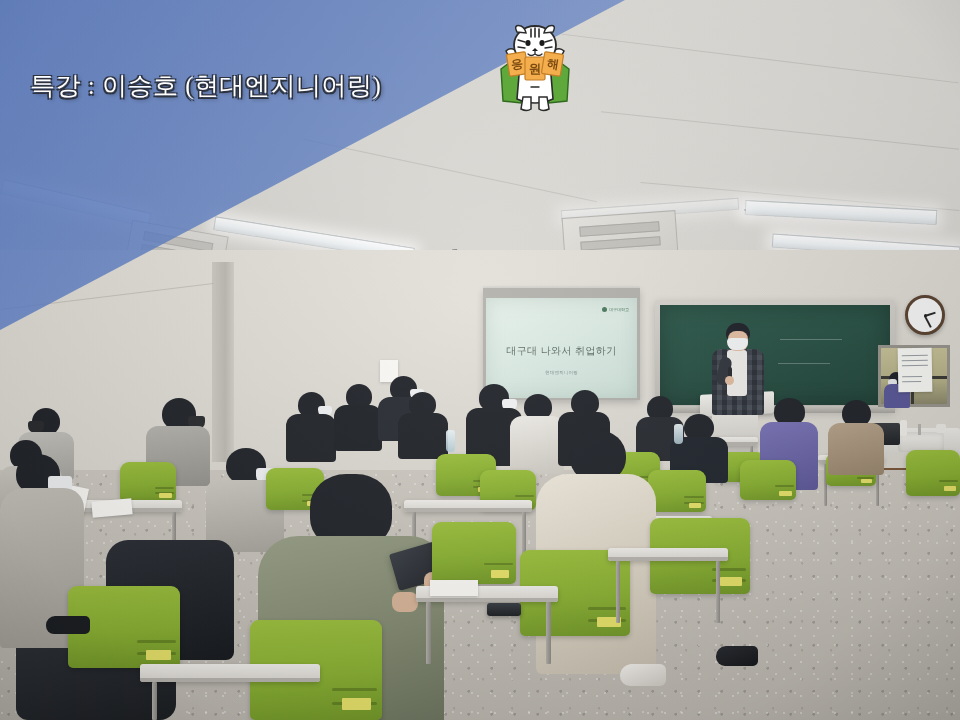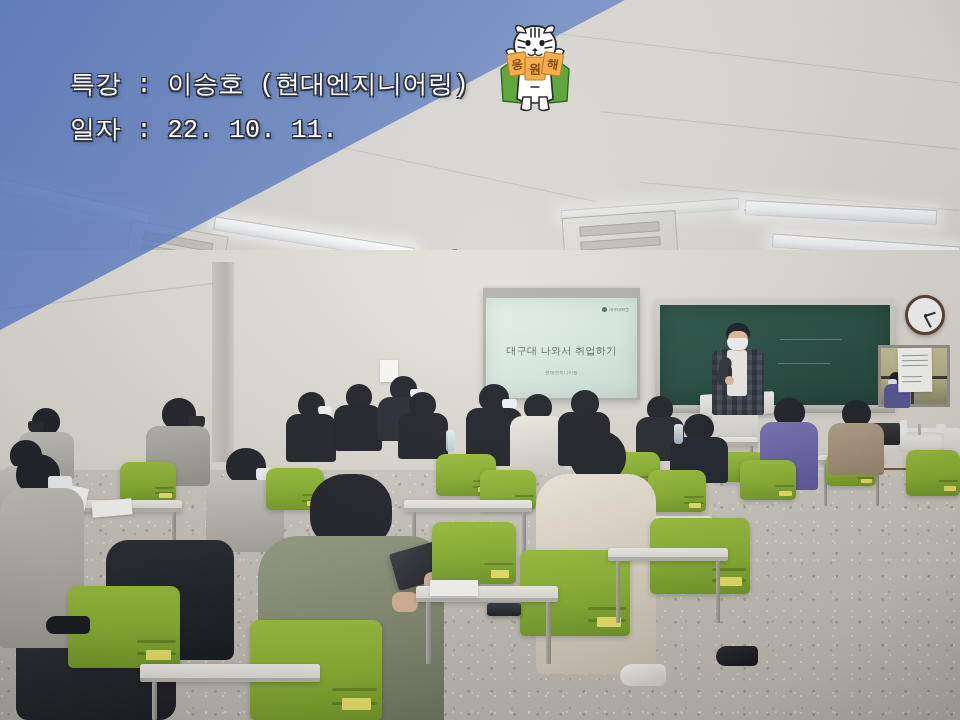--- a/index.html
+++ b/index.html
@@ -299,28 +299,27 @@
     color:#ffe83a;
     text-shadow:
       -2px -2px 0 #3a3520, 2px -2px 0 #3a3520,
       -2px  2px 0 #3a3520, 2px  2px 0 #3a3520,
       -2px  0   0 #3a3520, 2px  0   0 #3a3520,
        0   -2px 0 #3a3520, 0    2px 0 #3a3520,
        3px 3px 5px rgba(0,0,0,.45);
     white-space:nowrap;
   }
   .subline{
-    font-family:Liberation Mono, monospace;
+    font-family:Liberation Serif, serif;
     font-size:25px;font-weight:500;color:#ffffff;line-height:1.25;
     letter-spacing:.5px;white-space:nowrap;
     text-shadow:
       -1.5px -1.5px 0 #2e3340, 1.5px -1.5px 0 #2e3340,
       -1.5px  1.5px 0 #2e3340, 1.5px  1.5px 0 #2e3340,
       2px 2px 4px rgba(0,0,0,.45);
-    margin-left: 40px;
   }
   .subline.s1{margin-top:26px;}
   .subline.s2{margin-top:14px;}
 
   
   .mascot{position:absolute;left:487px;top:19px;width:96px;height:96px;}
 </style>
 </head>
 <body>
 
@@ -663,21 +662,20 @@
     <div style="position:absolute;left:46px;top:616px;width:44px;height:18px;border-radius:9px 5px 5px 8px;background:#1d2024;"></div>
 
     <div class="tone"></div>
   </div>
 
   <div class="banner"></div>
   <div class="banner-2"></div>
 
   <div class="titlewrap">
     <div class="subline s1">특강 : 이승호 (현대엔지니어링)</div>
-    <div class="subline s2">일자 : 22. 10. 11.</div>
   </div>
 
   <div class="mascot">
     <svg viewBox="0 0 96 96" width="96" height="96" xmlns="http://www.w3.org/2000/svg">
 
       <path d="M22 44 L14 50 L16 82 L34 84 L36 52 Z" fill="#5FA83C" stroke="#2f6b1f" stroke-width="1.4"></path>
       <path d="M74 44 L82 50 L80 82 L62 84 L60 52 Z" fill="#5FA83C" stroke="#2f6b1f" stroke-width="1.4"></path>
 
       <path d="M33 44 L63 44 L66 80 Q48 88 30 80 Z" fill="#ffffff" stroke="#2b2b2b" stroke-width="1.6"></path>
 

